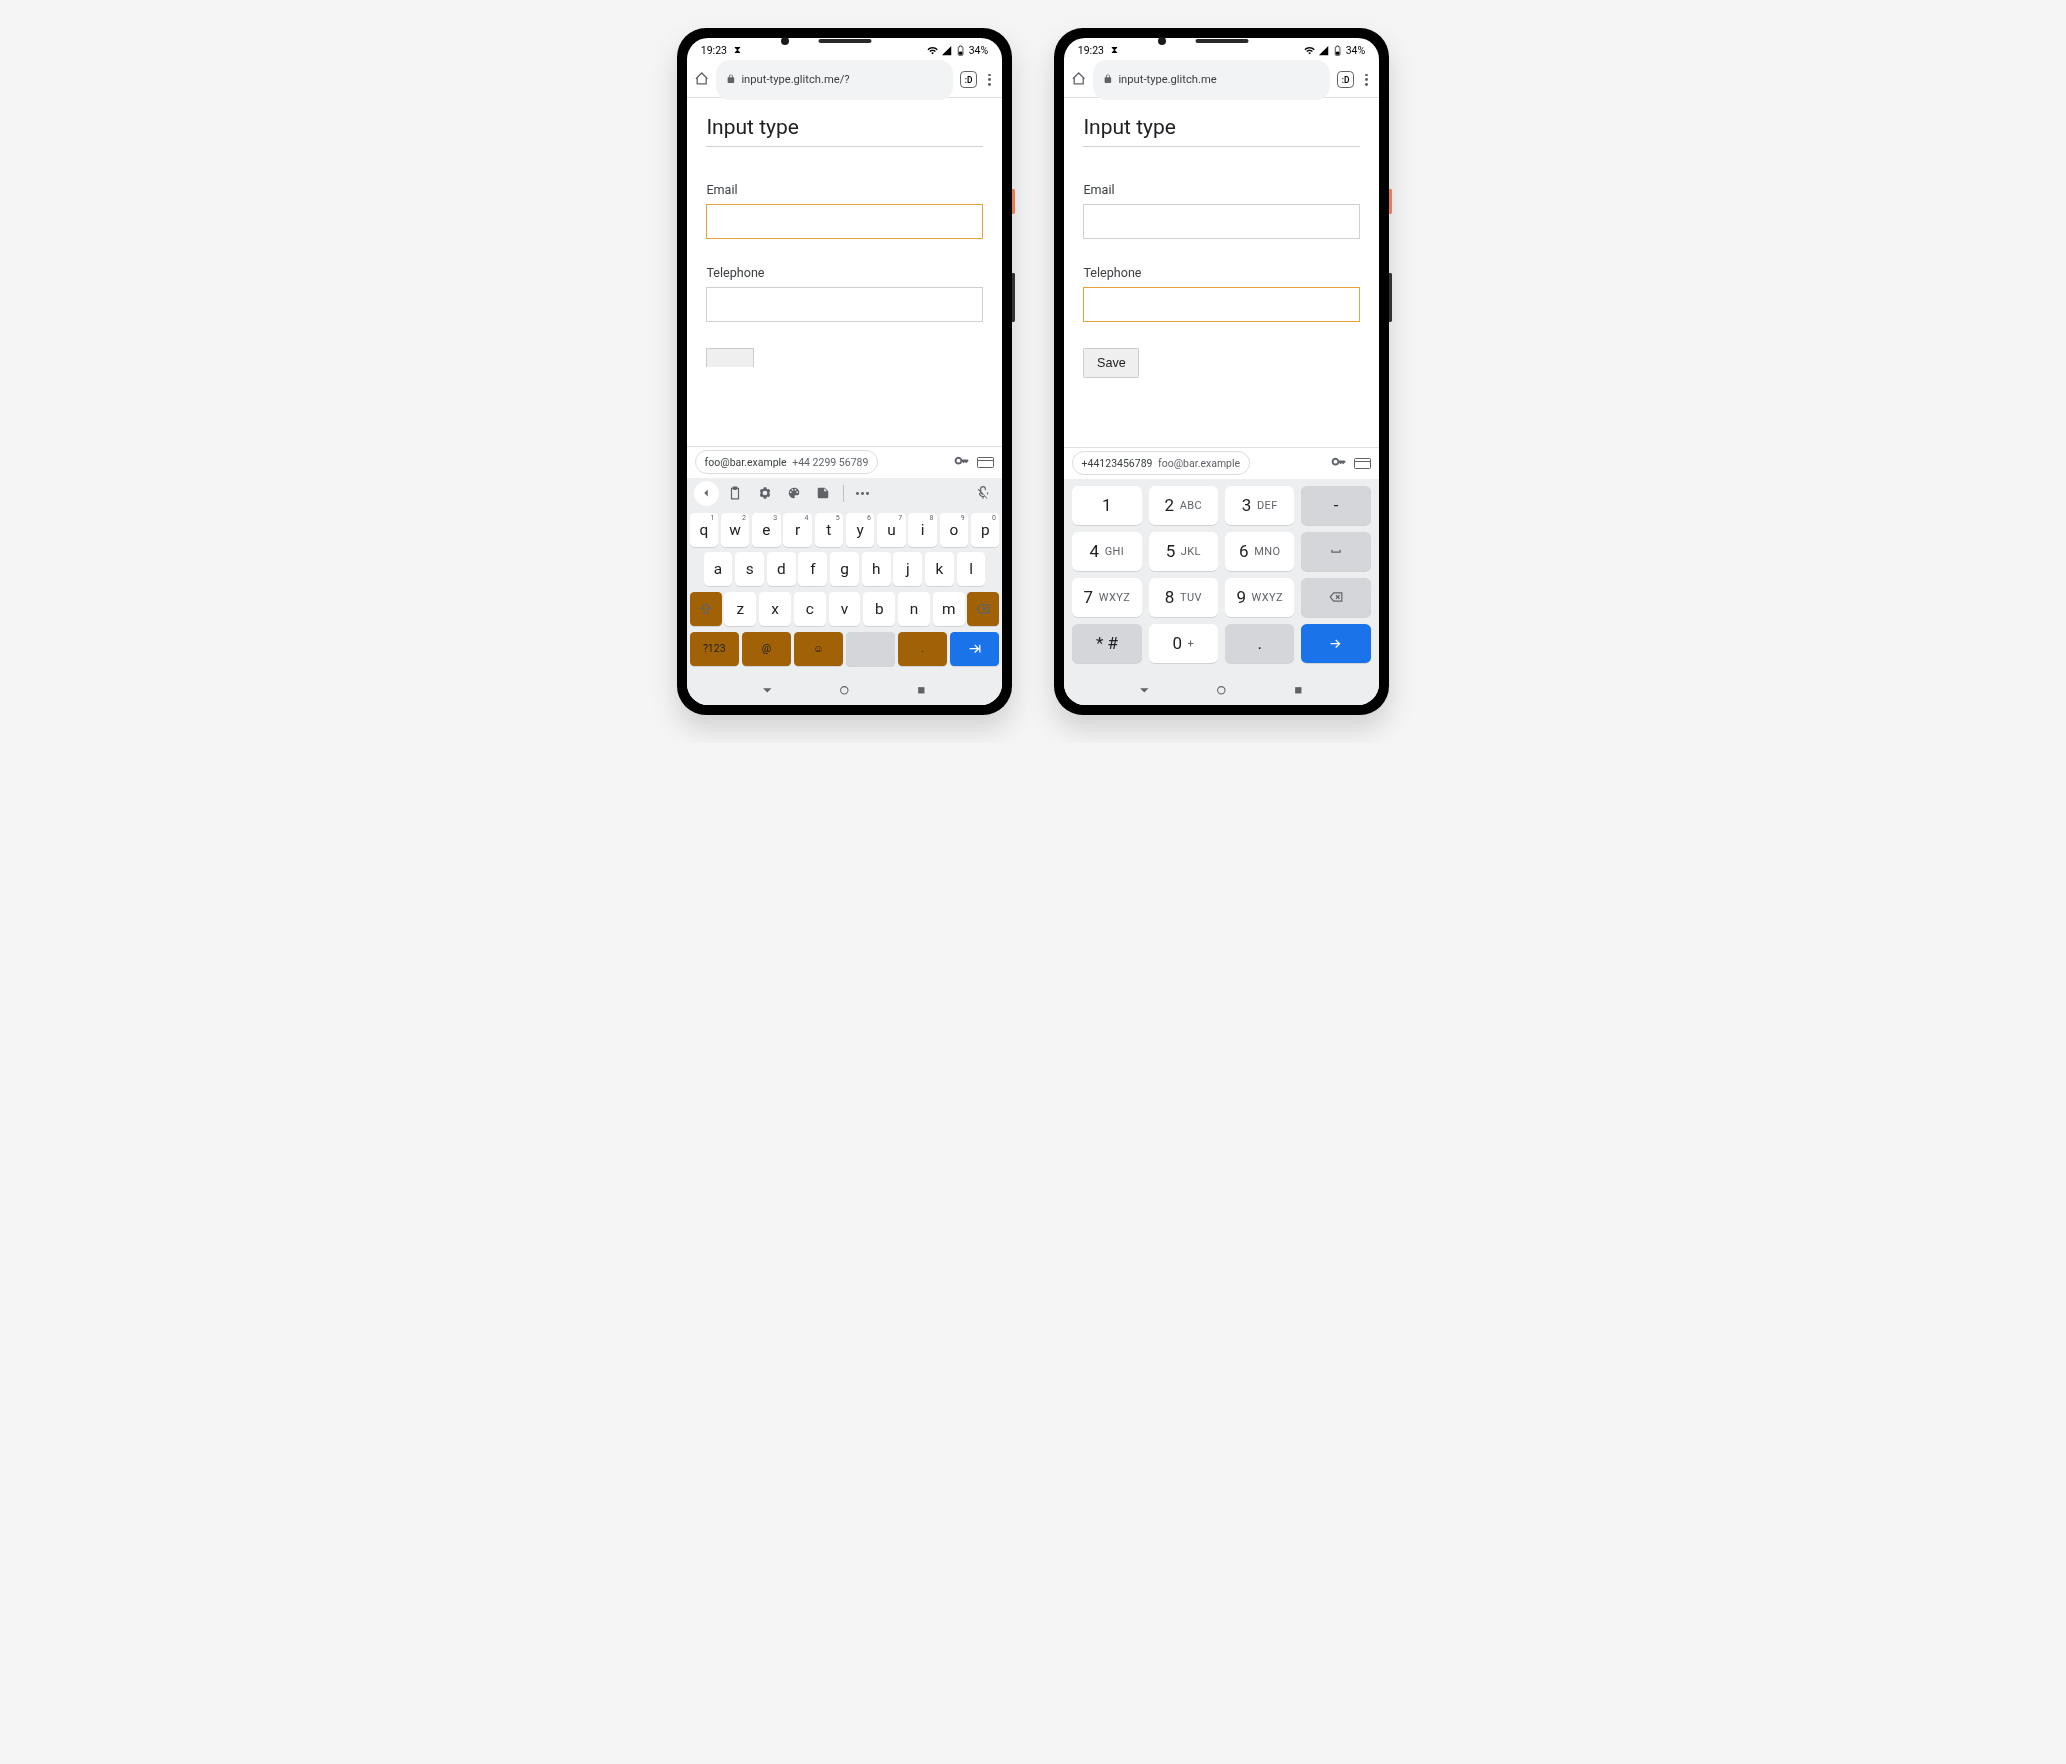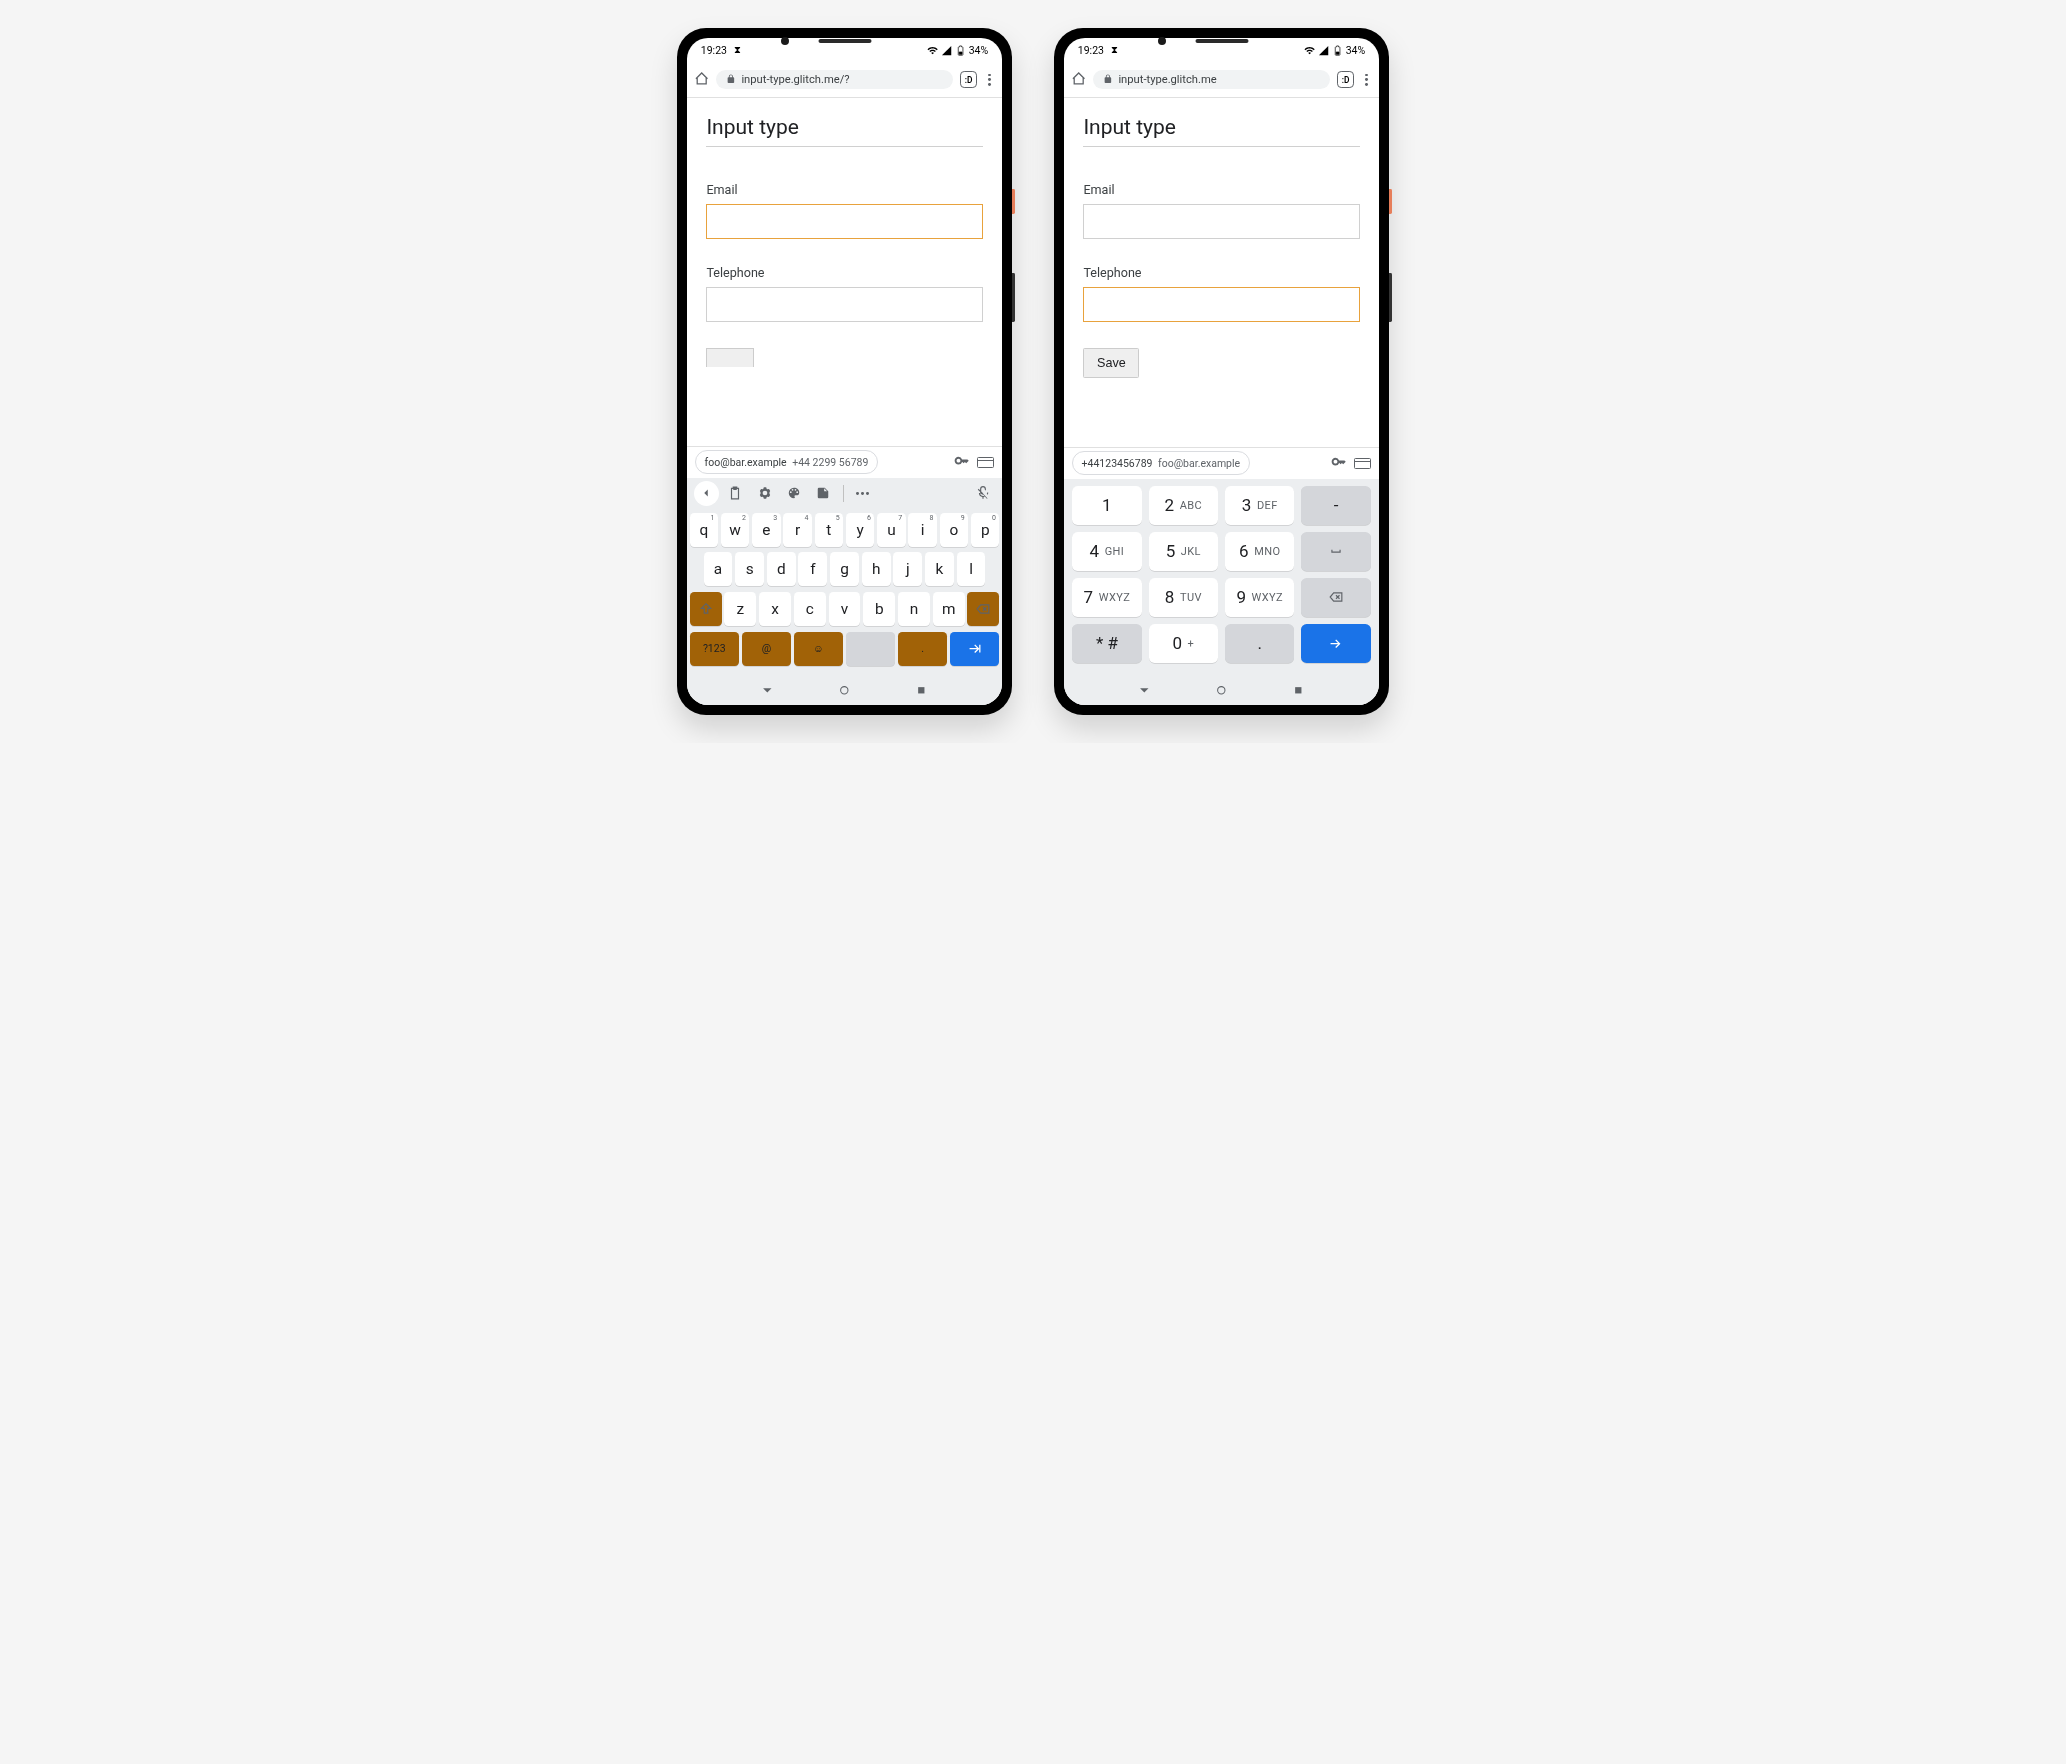--- a/index.html
+++ b/index.html
@@ -80,21 +80,21 @@
     align-items: center;
     padding: 0 7px;
     gap: 7px;
     border-bottom: 0.7px solid #e0e0e0;
   }
   .home-icon svg { width: 15.4px; height: 15.4px; }
   .omnibox {
     flex: 1;
     background: #f1f3f4;
     border-radius: 14px;
-    height: 19px;
+    height: 40px;
     display: flex;
     align-items: center;
     padding: 0 9.8px;
     gap: 5.6px;
     font-size: 11.2px;
     color: #3c4043;
     overflow: hidden;
   }
   .omnibox .lock svg { width: 9.8px; height: 9.8px; fill: #5f6368; }
   .url-text { white-space: nowrap; overflow: hidden; }

